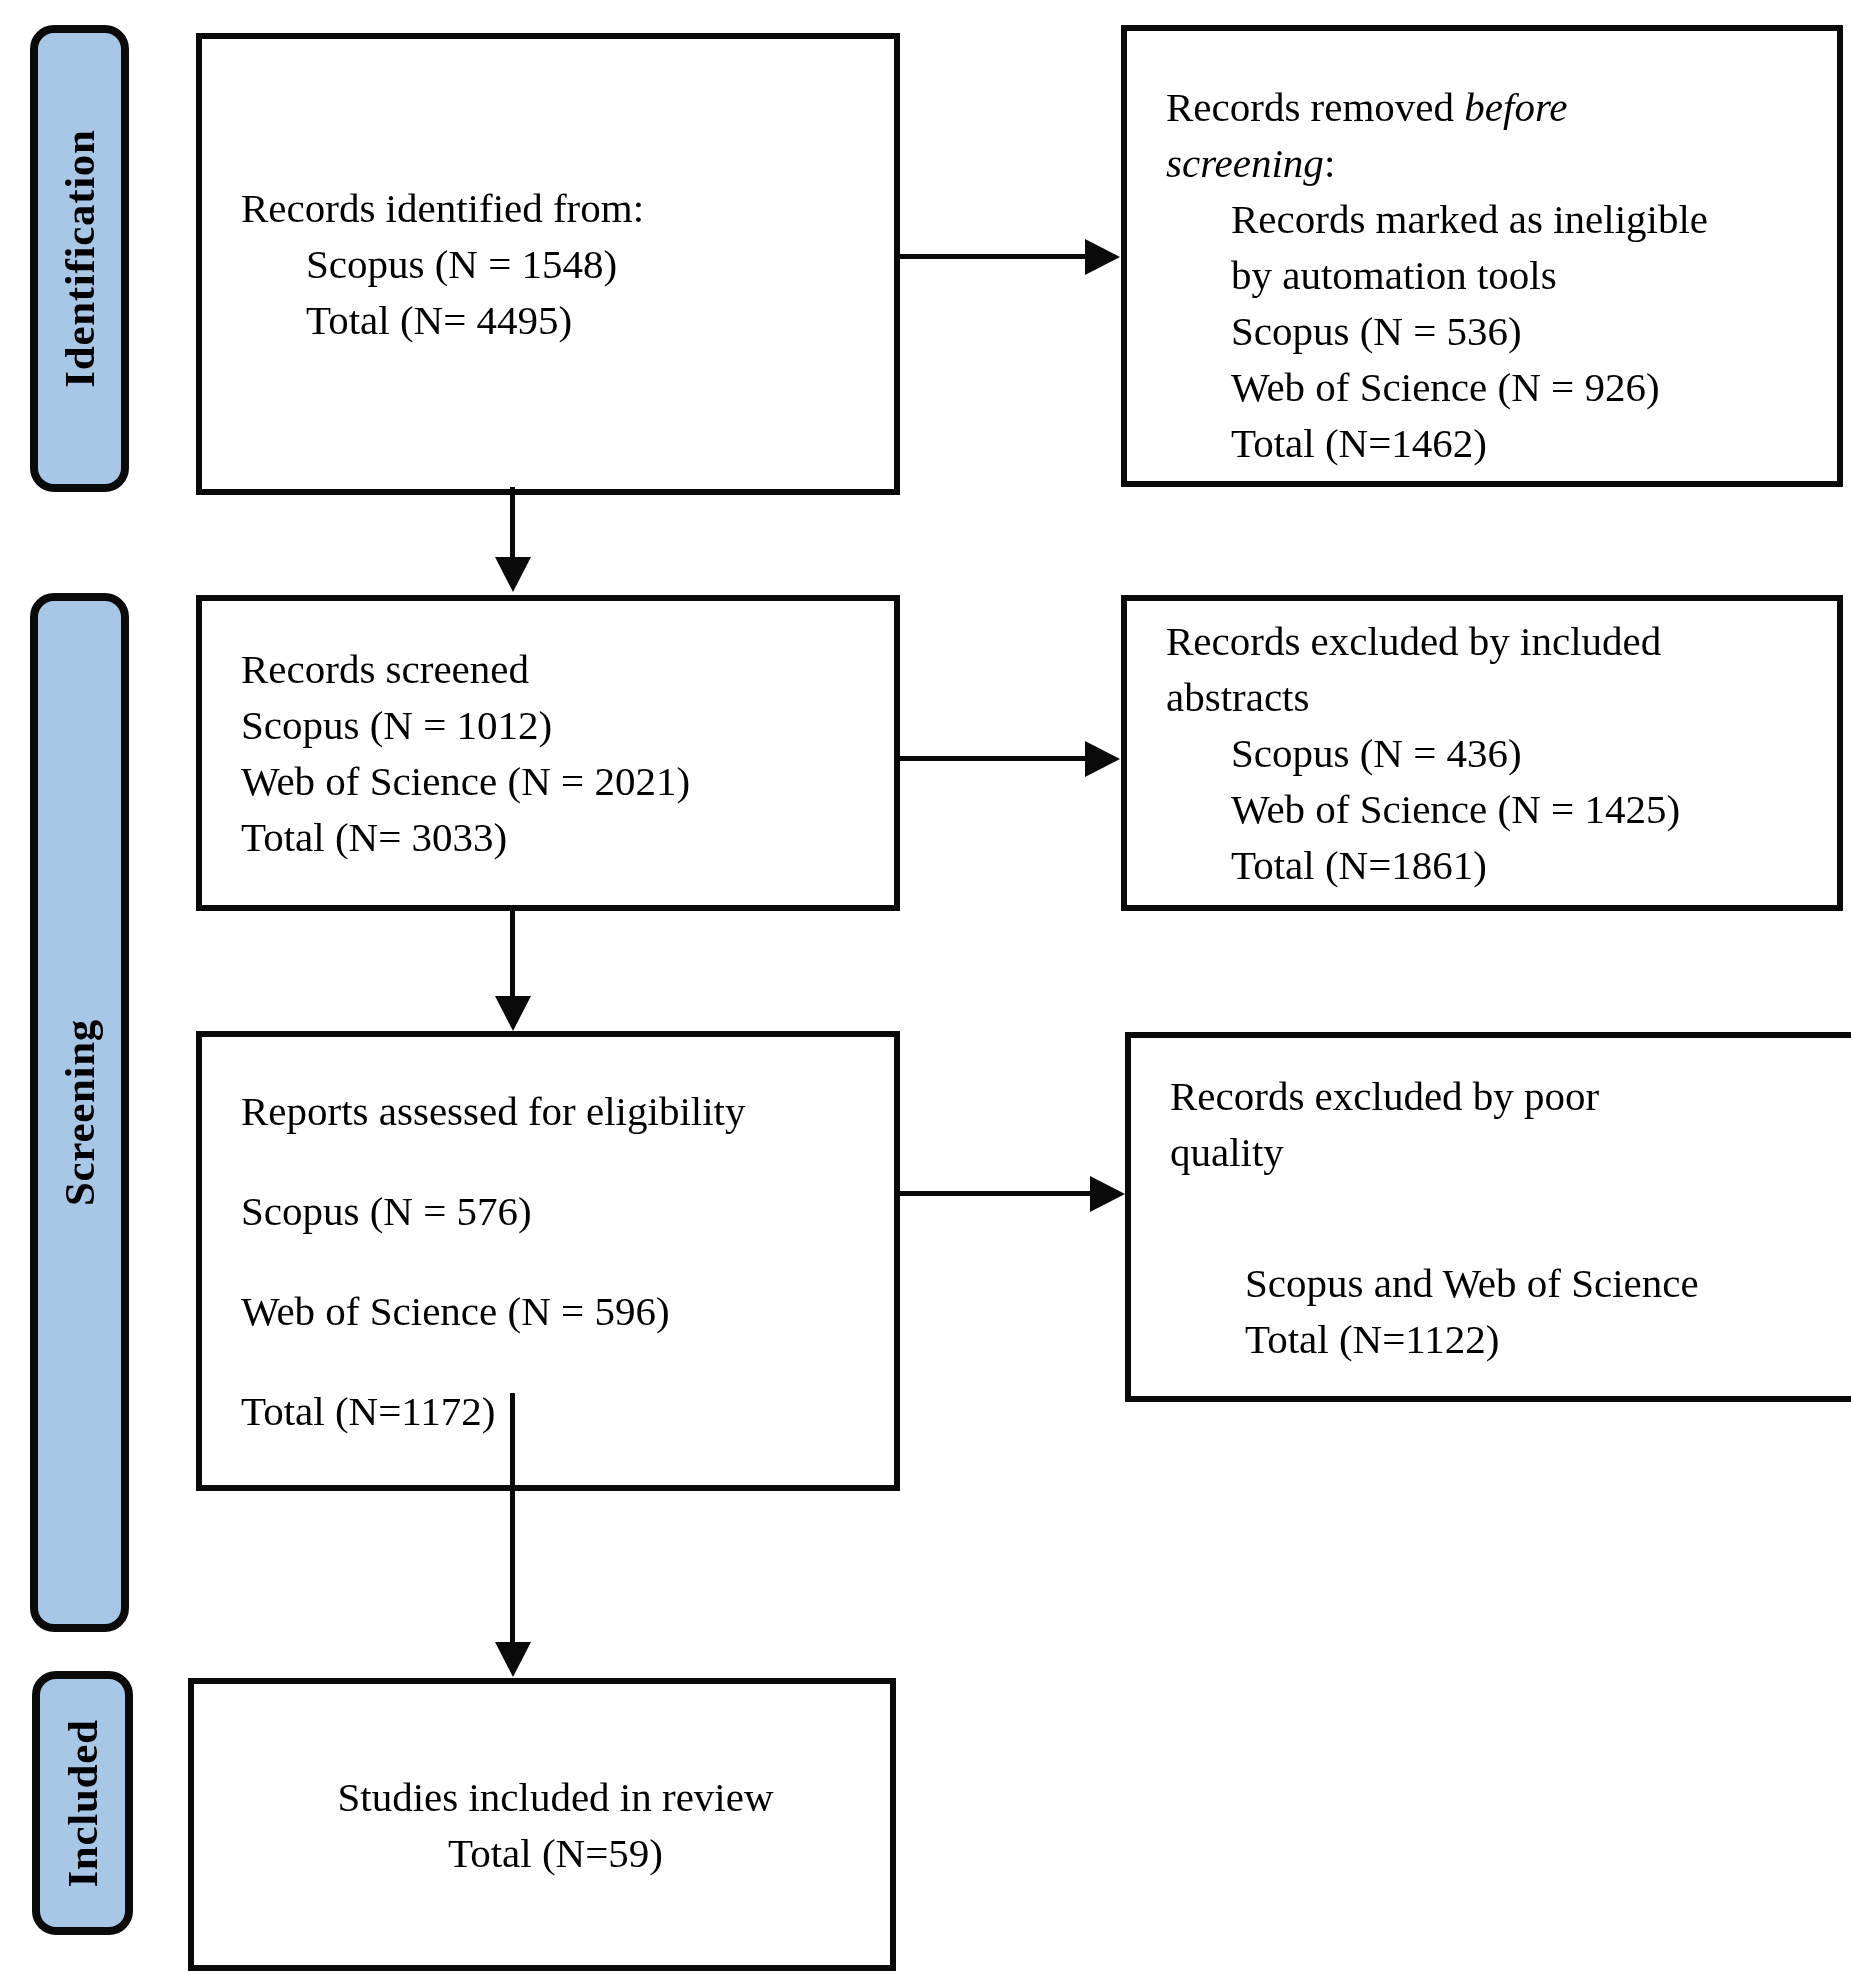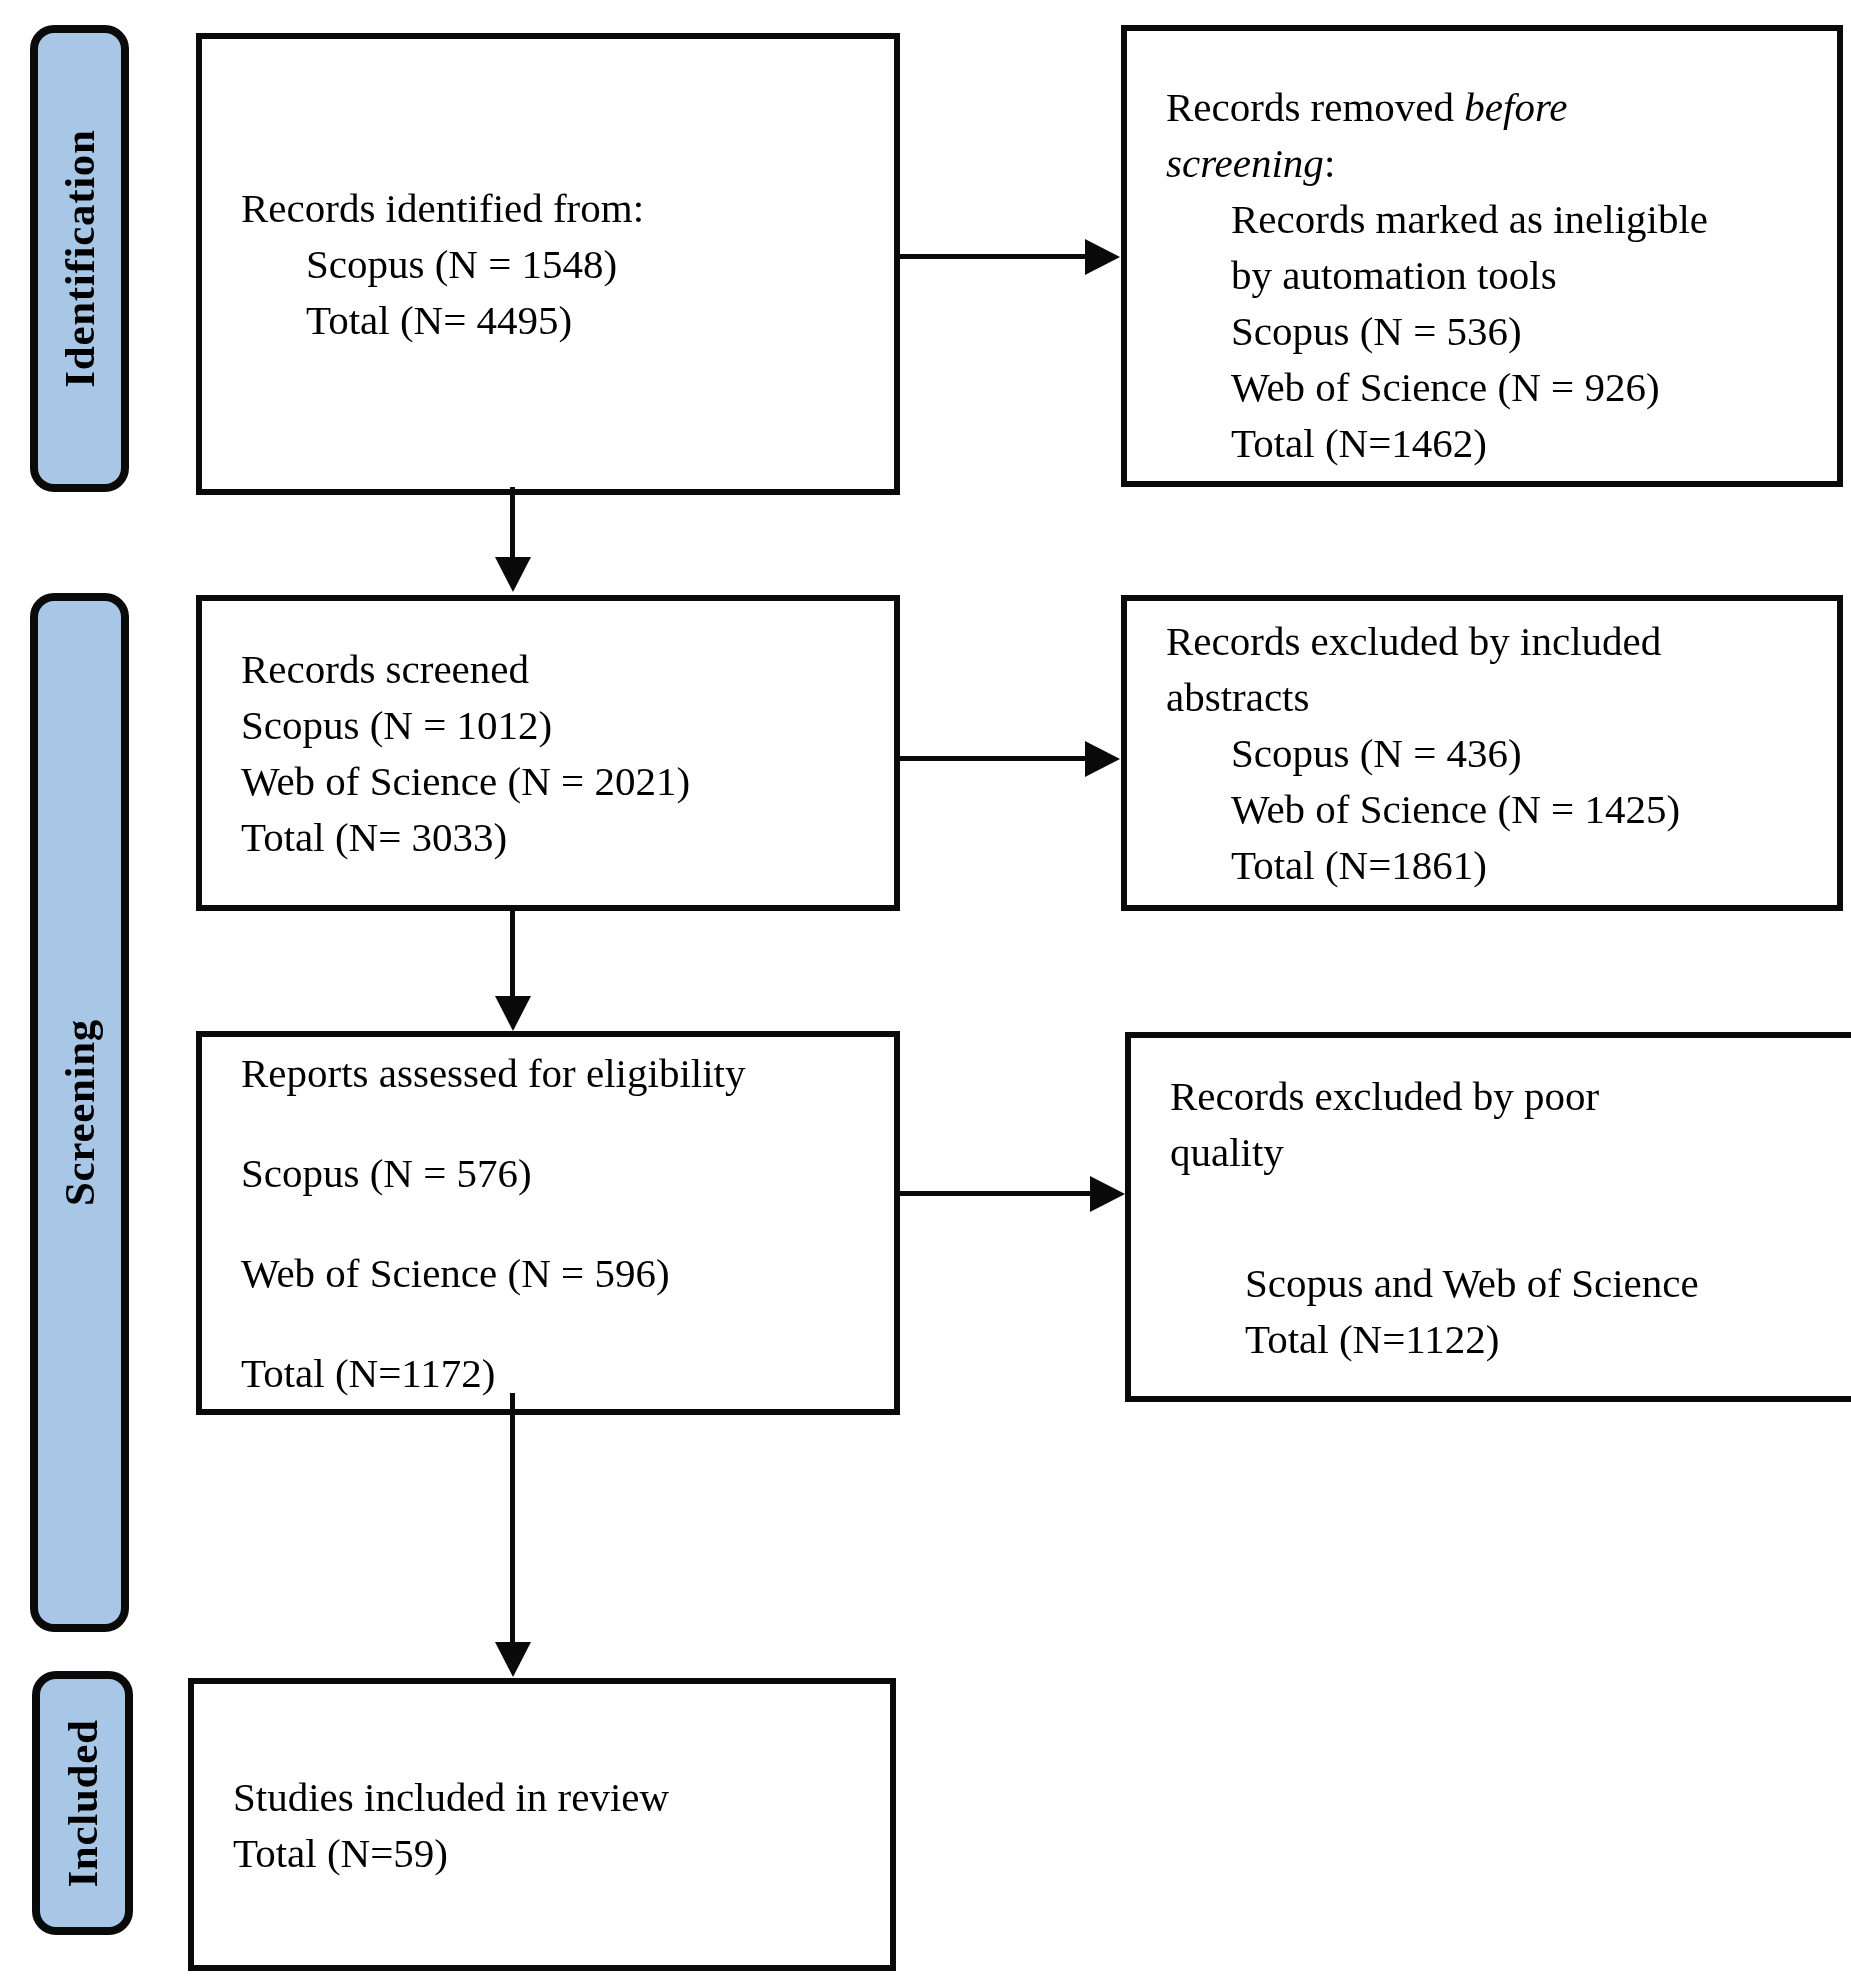--- a/index.html
+++ b/index.html
@@ -109,36 +109,36 @@
   </div>
 
   <div class="box" style="left:1121px;top:595px;width:722px;height:316px;">
     <div class="line">Records excluded by included</div>
     <div class="line">abstracts</div>
     <div class="line indent">Scopus (N = 436)</div>
     <div class="line indent">Web of Science (N = 1425)</div>
     <div class="line indent bold">Total (N=1861)</div>
   </div>
 
-  <div class="box" style="left:196px;top:1031px;width:704px;height:384px;gap:44px;">
+  <div class="box" style="left:196px;top:1031px;width:704px;height:460px;gap:44px;">
     <div class="line">Reports assessed for eligibility</div>
     <div class="line">Scopus (N = 576)</div>
     <div class="line">Web of Science (N = 596)</div>
     <div class="line bold">Total (N=1172)</div>
   </div>
 
   <div class="box" style="left:1125px;top:1032px;width:768px;height:370px;">
     <div class="line">Records excluded by poor</div>
     <div class="line">quality</div>
     <div class="spacer"></div>
     <div class="line indent-lg">Scopus and Web of Science</div>
     <div class="line indent-lg bold">Total (N=1122)</div>
   </div>
 
-  <div class="box" style="left:188px;top:1678px;width:708px;height:293px;">
+  <div class="box" style="left:188px;top:1678px;width:708px;height:293px;align-items:center;">
     <div class="line">Studies included in review</div>
     <div class="line bold">Total (N=59)</div>
   </div>
 
   <div class="varrow" style="left:494px;top:487px;width:37px;height:105px;">
     <div class="shaft"></div>
     <div class="head"></div>
   </div>
   <div class="varrow" style="left:494px;top:911px;width:37px;height:120px;">
     <div class="shaft"></div>

